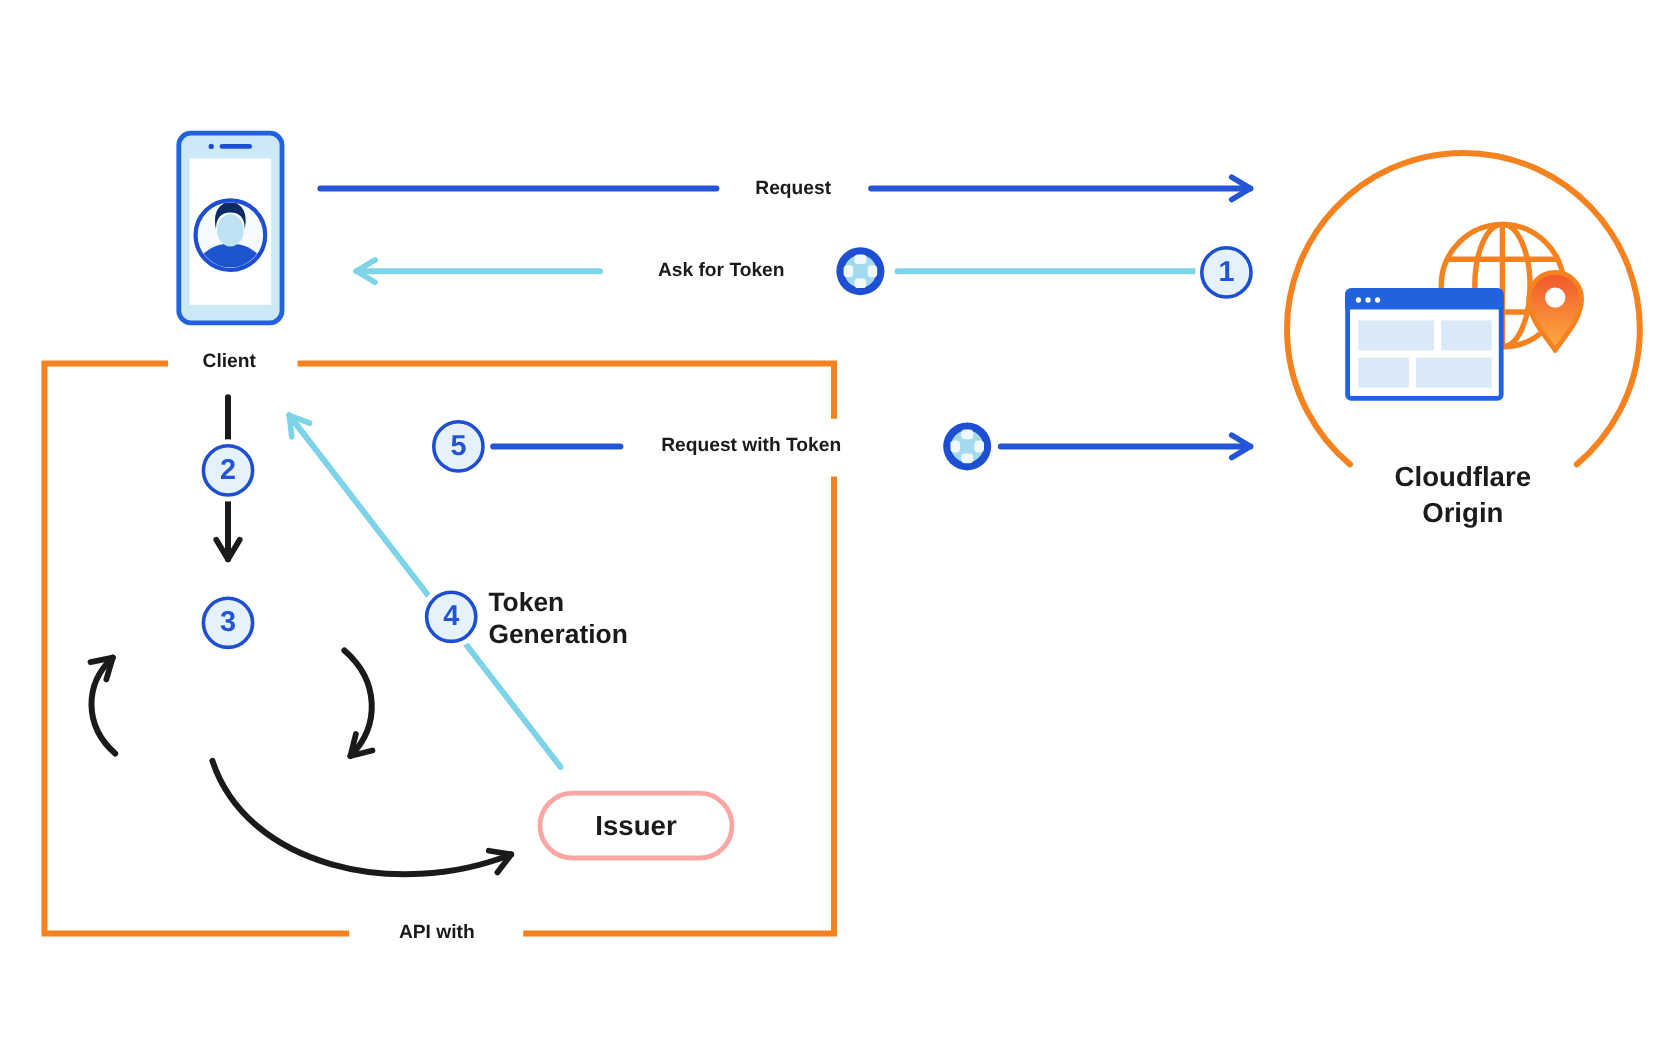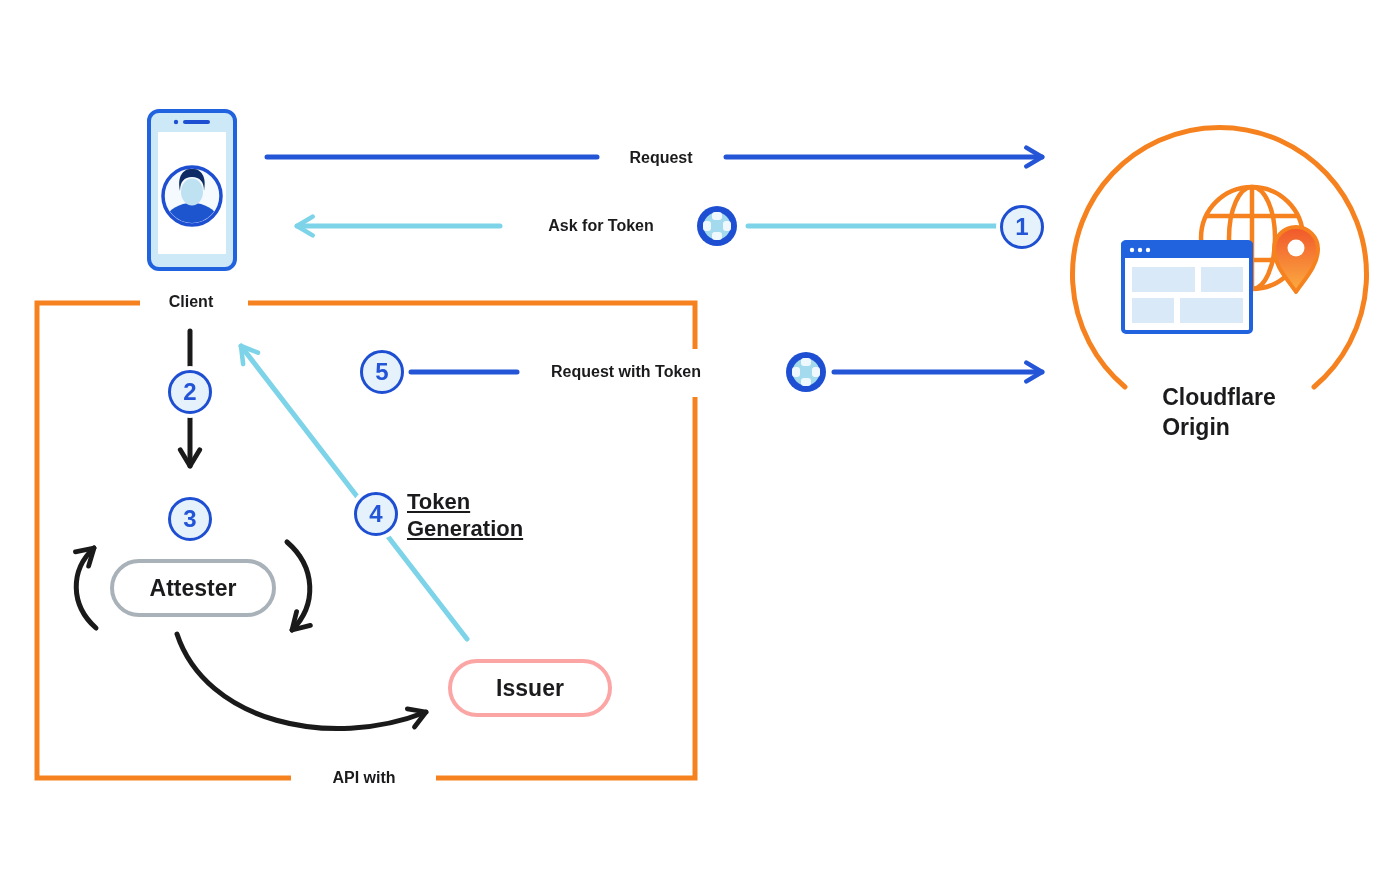--- a/index.html
+++ b/index.html
@@ -13,21 +13,21 @@
   .stage svg.layer{position:absolute;left:0;top:0;}
   .lbl{
     position:absolute;
     transform:translate(-50%,-50%);
     font-weight:bold;
     font-size:16px;
     color:#1B1B1D;
     white-space:nowrap;
     line-height:1.15;
   }
-  .lbl-2line{text-align:left;font-size:22px;line-height:28px;}
+  .lbl-2line{text-align:center;font-size:22px;line-height:28px;}
   .lbl-left{transform:translate(0,-50%);text-align:left;}
   .pill{
     position:absolute;
     transform:translate(-50%,-50%);
     background:#ffffff;
     border-radius:32px;
     display:flex;align-items:center;justify-content:center;
     font-weight:bold;font-size:23px;color:#1B1B1D;
     white-space:nowrap;
   }
@@ -157,35 +157,32 @@
   </svg>
 
   <div class="lbl" style="left:191px;top:302px;">Client</div>
 
   <div class="lbl" style="left:661px;top:158px;">Request</div>
 
   <div class="lbl" style="left:601px;top:226px;">Ask for Token</div>
 
   <div class="lbl" style="left:626px;top:372px;">Request with Token</div>
 
-  <div class="lbl lbl-left" style="left:407px;top:515px;font-size:22px;line-height:27px;text-decoration:underline;">
+  <div class="lbl lbl-left" style="left:407px;top:515px;font-size:22px;line-height:27px;">
     <span style="display:block;">Token</span>
     <span style="display:block;">Generation</span>
   </div>
 
   <div class="lbl" style="left:364px;top:778px;">API with</div>
 
   <div class="lbl lbl-2line" style="left:1219px;top:412px;font-size:23px;line-height:30px;">
     <span style="display:block;">Cloudflare</span>
     <span style="display:block;">Origin</span>
   </div>
 
-  <div class="pill pill-attester" style="left:193px;top:588px;">
-    <span>Attester</span>
-  </div>
 
   <div class="pill pill-issuer" style="left:530px;top:688px;">
     <span>Issuer</span>
   </div>
 
   <div class="step" style="left:1022px;top:227px;">1</div>
   <div class="step" style="left:190px;top:392px;">2</div>
   <div class="step" style="left:190px;top:519px;">3</div>
   <div class="step" style="left:376px;top:514px;">4</div>
   <div class="step" style="left:382px;top:372px;">5</div>

